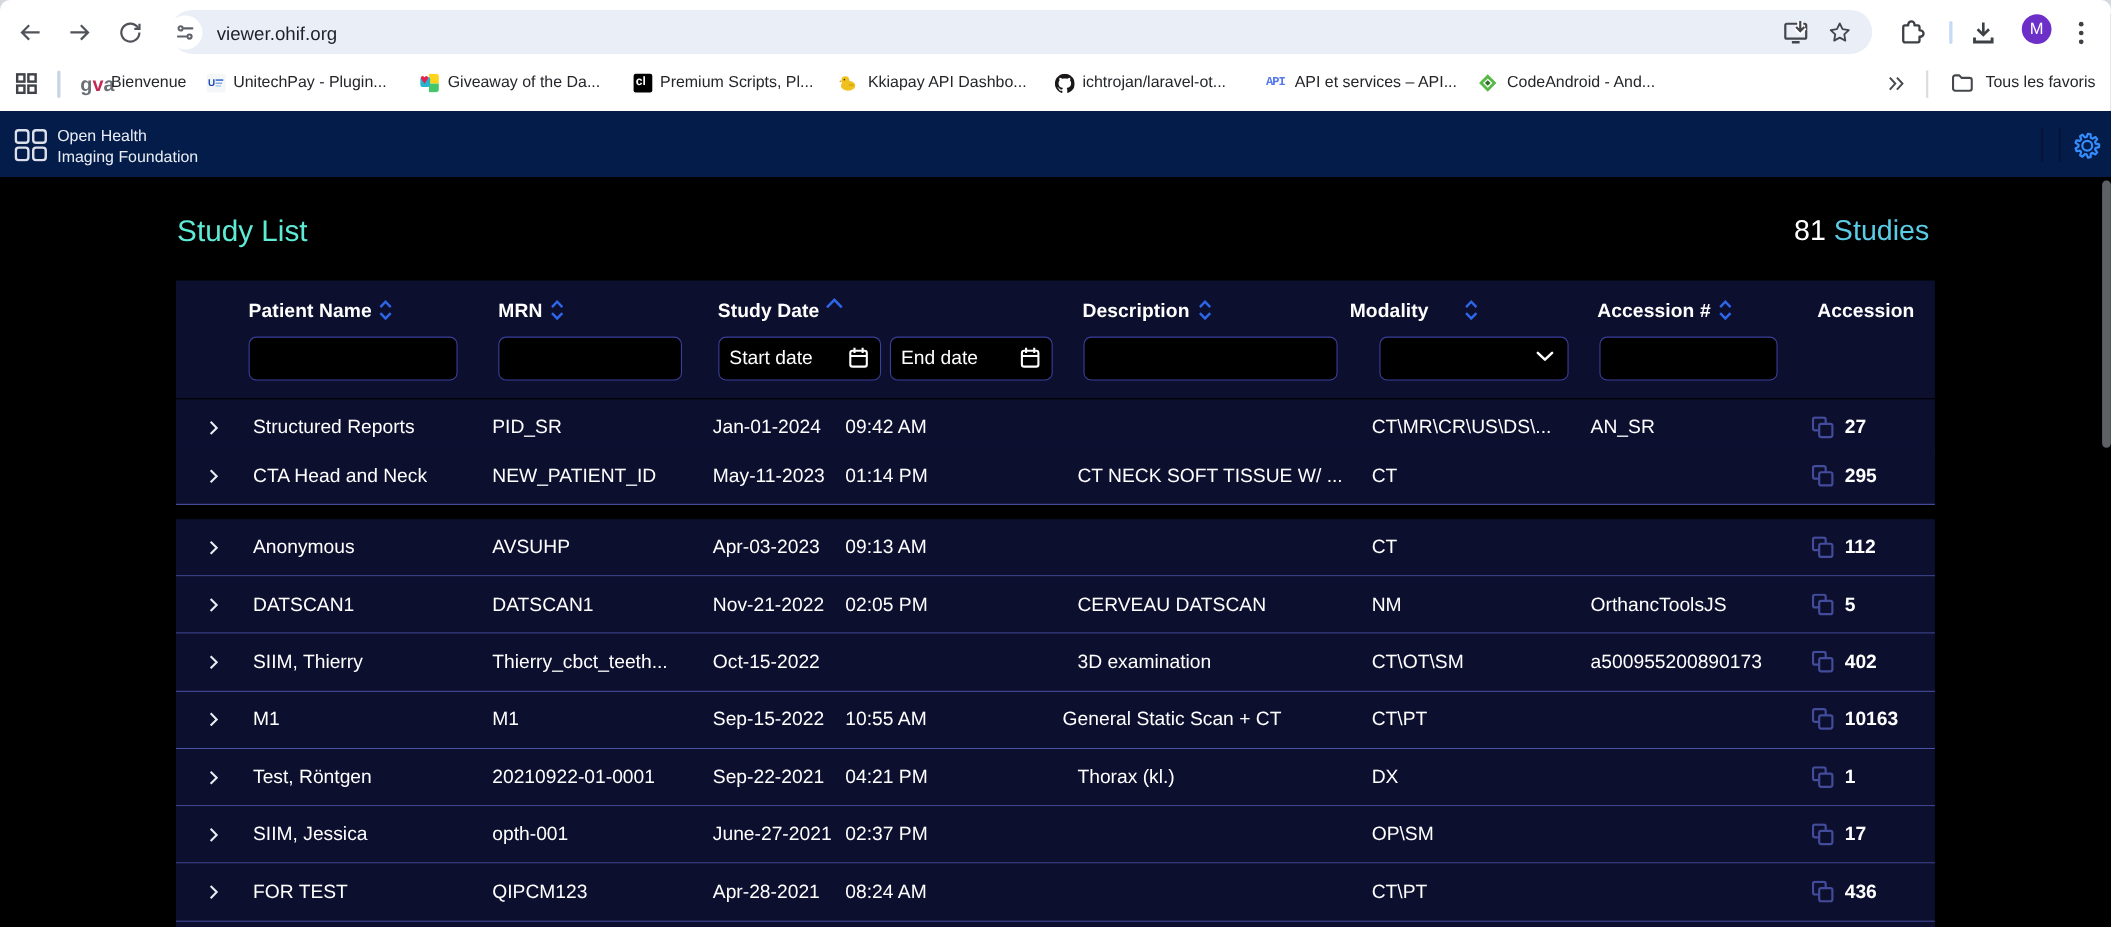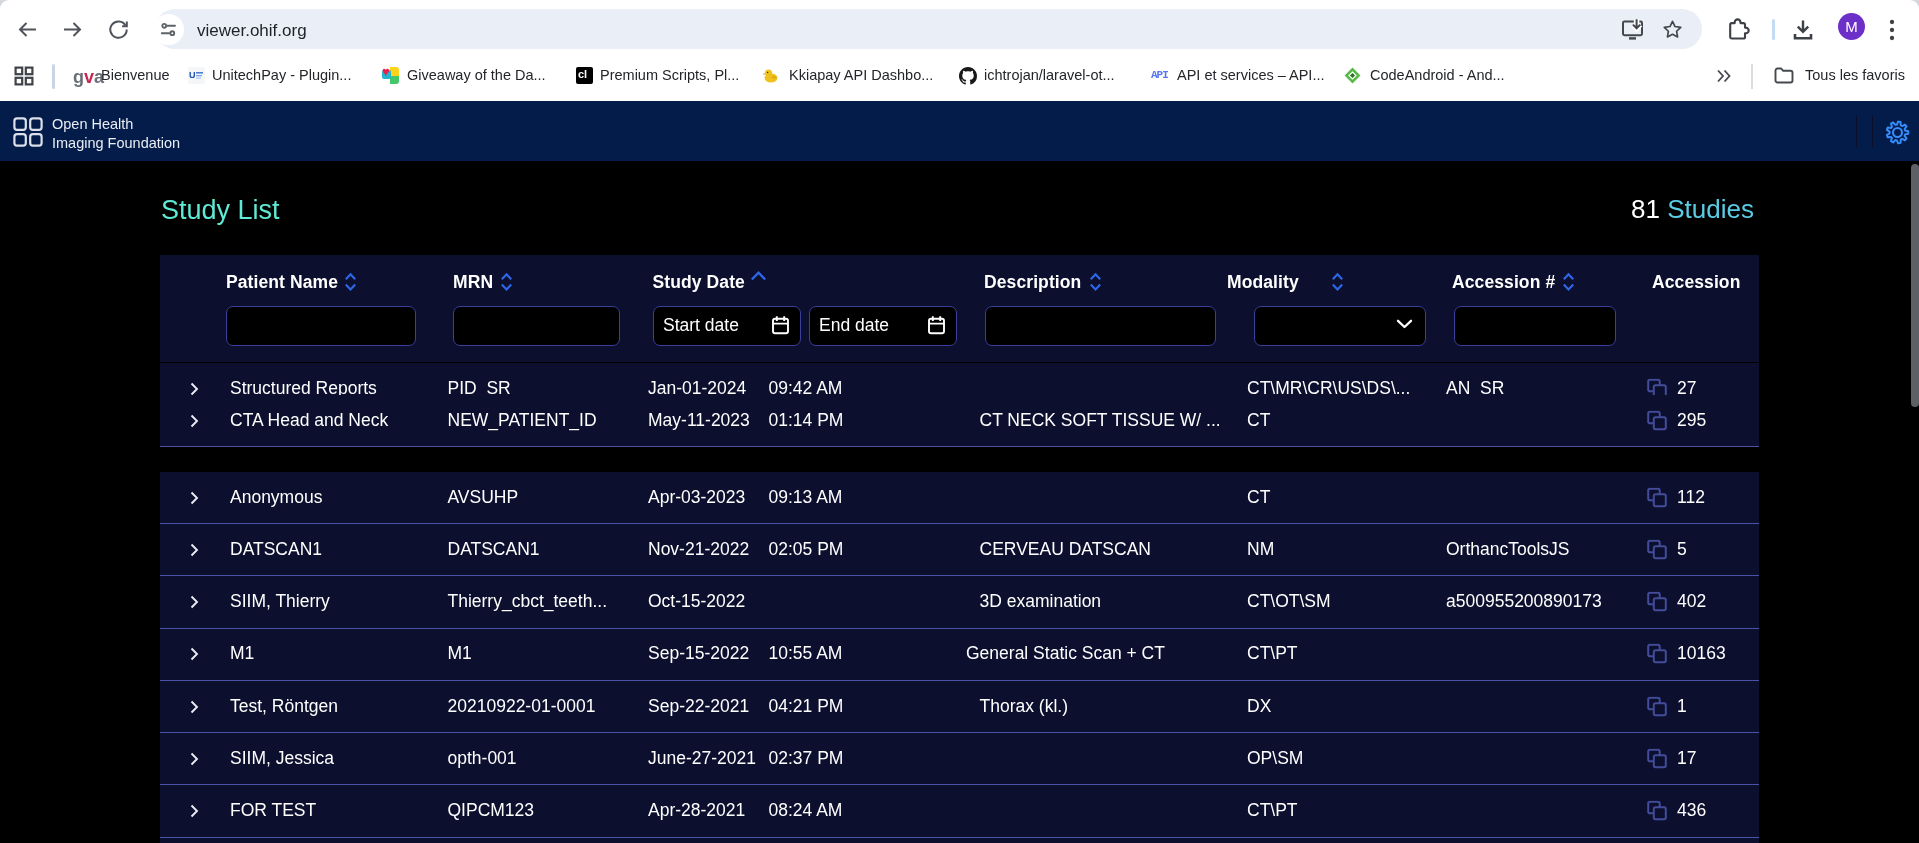--- a/index.html
+++ b/index.html
@@ -9,21 +9,21 @@
   #pill { position:absolute; left:155px; top:9px; width:1547px; height:40px; border-radius:20px; background:#e9eef7; }
   .bmlabel { position:absolute; top:67px; font-size:14.5px; color:#24262a; white-space:nowrap; }
   .favicon { position:absolute; top:67px; width:17px; height:17px; }
   #appheader { position:absolute; left:0; top:101px; width:1919px; height:60px; background:#041c4a; }
   #main { position:absolute; left:0; top:161px; width:1919px; height:682px; background:#000; }
   #band { position:absolute; left:160px; top:255px; width:1599px; height:107px; background:#0c0f2e; }
   .collabel { position:absolute; top:17px; font-size:17.5px; font-weight:700; color:#fff; white-space:nowrap; letter-spacing:0.1px;}
   .finput { position:absolute; top:305px; height:40px; background:#000; border:1.5px solid #3a3f99; border-radius:7px; }
   .row { position:absolute; left:160px; width:1599px; height:52.25px; background:#0c0f2e; border-bottom:1.4px solid #4a53a6; }
   .cell { position:absolute; font-size:17.5px; color:#fff; white-space:nowrap; top:50%; transform:translateY(-52%); }
-  .num  { font-weight:400; }
+  .num  { font-weight:700; }
   .chev { position:absolute; left:29px; top:50%; transform:translateY(-50%); }
   .cpy  { position:absolute; left:1487px; top:50%; transform:translateY(-50%); }
 </style>
 </head>
 <body>
 <div id="browser">
 
   <div class="abs" style="left:0;top:0;width:10px;height:10px;background:#d4d7dc;"></div>
   <div class="abs" style="left:1909px;top:0;width:10px;height:10px;background:#d4d7dc;"></div>
   <div class="abs" style="left:0;top:0;width:1919px;height:12px;background:#fff;border-radius:9px 9px 0 0;"></div>
@@ -245,21 +245,21 @@
     <div class="cell" style="left:488px;">Jan-01-2024</div>
     <div class="cell" style="left:608.5px;">09:42 AM</div>
     <div class="cell" style="left:1087px;">CT\MR\CR\US\DS\...</div>
     <div class="cell" style="left:1286px;">AN_SR</div>
     <svg class="cpy" width="21" height="21" viewBox="0 0 21 21" fill="none" stroke="#434c9a" stroke-width="2">
         <rect x="1.2" y="1.2" width="11.5" height="11.5" rx="1.8"></rect>
         <rect x="6.8" y="6.8" width="12" height="12" rx="1.8" fill="#0c0f2e"></rect>
       </svg>
     <div class="cell num" style="left:1517px;">27</div>
   </div>
-  <div class="row" style="top:395px;padding-left:21px;">
+  <div class="row" style="top:407px;padding-left:21px;">
     <svg class="chev" width="10" height="14" viewBox="0 0 10 14" fill="none" stroke="#e9ecf2" stroke-width="1.9">
         <path d="M2.5 1.5 L8 7 L2.5 12.5"></path>
       </svg>
     <div class="cell" style="left:70px;">CTA Head and Neck</div>
     <div class="cell" style="left:287.5px;">NEW_PATIENT_ID</div>
     <div class="cell" style="left:488px;">May-11-2023</div>
     <div class="cell" style="left:608.5px;">01:14 PM</div>
     <div class="cell" style="left:819.5px;">CT NECK SOFT TISSUE W/ ...</div>
     <div class="cell" style="left:1087px;">CT</div>
     <svg class="cpy" width="21" height="21" viewBox="0 0 21 21" fill="none" stroke="#434c9a" stroke-width="2">

